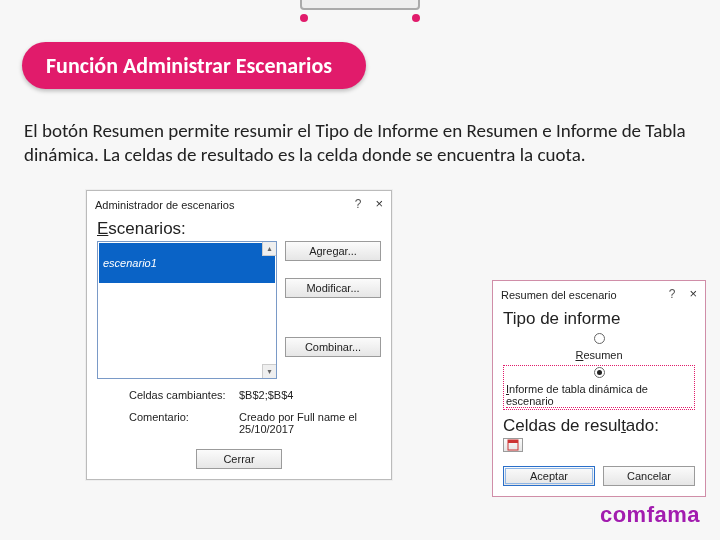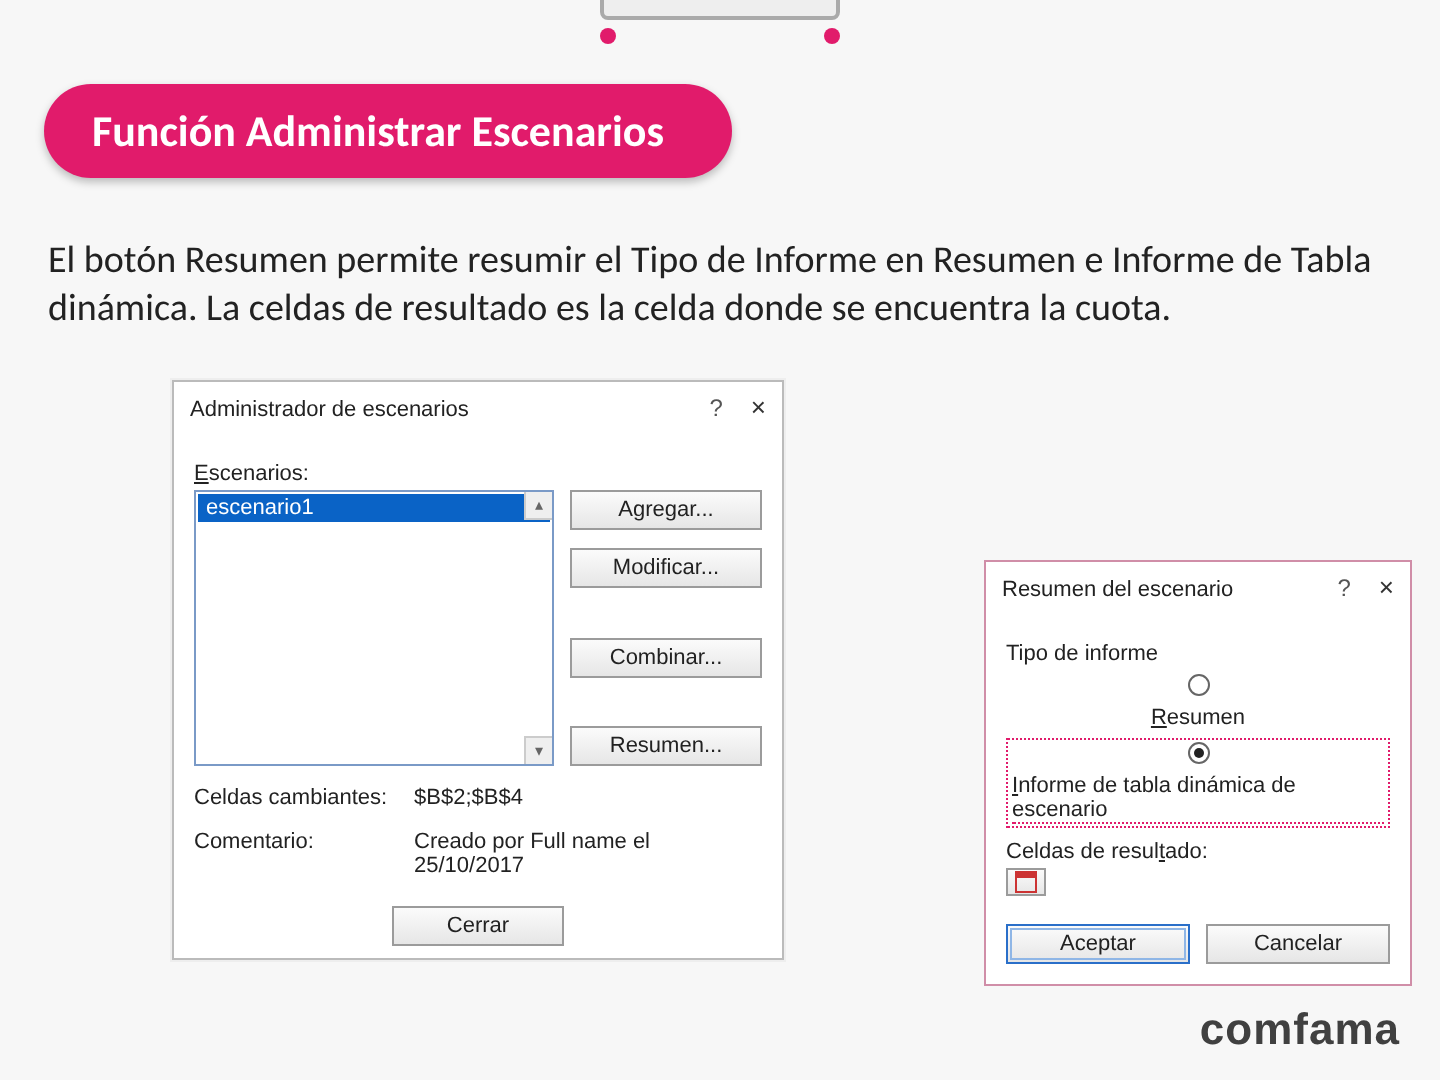--- a/index.html
+++ b/index.html
@@ -53,49 +53,49 @@
     box-shadow: 0 0 0 1px #eee;
   }
   .dlg-title {
     display:flex; align-items:flex-end; justify-content:space-between;
     padding: 5px 8px 4px 8px; font-size: 11px;
   }
   .dlg-title .spacer { flex:1; }
   .dlg-title .q { margin-right:14px; font-size:12px; color:#555;}
   .dlg-title .x { font-size:13px; color:#333; cursor:pointer;}
   .dlg1 .content { padding: 2px 10px 6px 10px; }
-  .lbl { font-size:11px; margin: 14px 0 2px 0;}
+  .lbl { font-size:17px; margin: 2px 0 2px 0;}
   .under { text-decoration: underline; }
   .scen-row { display:flex; gap:8px; }
   .scen-list {
     width: 186px; height: 138px;
     border: 1px solid #7a9ac7; background:#fff;
     position: relative;
   }
   .scen-list .item {
     background: #0a63c6; color:#fff;
-    padding: 1px 4px; font-size:11px;
-    display:block; margin:1px;
+    padding: 14px 4px; font-size:11px;
+    display:block; margin:1px;font-style:italic;
   }
   .scen-list .scroll-up, .scen-list .scroll-dn {
     position:absolute; right:0; width:14px; height:14px;
     background:#efefef; border-left:1px solid #ccc;
     display:flex;align-items:center;justify-content:center;
     font-size:8px; color:#666;
   }
   .scen-list .scroll-up{ top:0; border-bottom:1px solid #ccc;}
   .scen-list .scroll-dn{ bottom:0; border-top:1px solid #ccc;}
   .side-btns { display:flex; flex-direction:column; gap:6px; margin-top:0;justify-content:space-between;}
   .winbtn {
     width: 96px; padding: 3px 0;
     border: 1px solid #9b9b9b; background: linear-gradient(#fbfbfb,#e6e6e6);
     font-size:11px; text-align:center; cursor:pointer;
   }
   .kv { display:flex; margin-top:10px; font-size:11px;}
-  .kv .k { width: 110px; }
+  .kv .k { width: 110px; margin-left: 32px; }
   .kv .v { flex:1; }
   .dlg1 .footer {
     display:flex; gap:10px; justify-content:center;
     padding: 8px 10px 10px 10px;
   }
   .footer .winbtn { width: 86px; }
   .footer .primary {
     border: 1.5px solid #2a6fc9; outline:1px solid #8fb6e6; outline-offset:-3px;
   }
 
@@ -129,21 +129,21 @@
   .pick-btn svg { width:12px;height:12px;}
   .dlg2 .footer { display:flex; gap:8px; justify-content:flex-end; padding:8px 10px 10px 10px;}
   .dlg2 .footer .winbtn{ width:93px;}
   .dlg2 .footer .primary {
     border: 1.5px solid #2a6fc9; outline:1px solid #8fb6e6; outline-offset:-3px;
   }
 
   .brand {
     position:absolute; right:20px; bottom:12px;
     font-family: Arial, sans-serif; font-weight:bold;
-    font-size:22px; color:#404040; letter-spacing:0.5px;
+    font-size:22px; color:#a21caf; letter-spacing:0.5px;
   }
   .dotted-underline { border-bottom: 1px dotted #e11b6b; display:inline-block; width:100%;}
 </style>
 </head>
 <body>
 
 
 
 
 <div class="clip-art">
@@ -175,21 +175,20 @@
         <span class="item">escenario1</span>
         <div class="scroll-up">▴</div>
         <div class="scroll-dn">▾</div>
       </div>
       <div class="side-btns">
         <div class="winbtn">Agregar...</div>
         <div class="winbtn">Modificar...</div>
         <div style="height:6px"></div>
         <div class="winbtn">Combinar...</div>
         <div style="height:6px"></div>
-        <div class="winbtn">Resumen...</div>
       </div>
     </div>
     <div class="kv">
       <div class="k">Celdas cambiantes:</div>
       <div class="v">$B$2;$B$4</div>
     </div>
     <div class="kv">
       <div class="k">Comentario:</div>
       <div class="v">Creado por Full name el 25/10/2017</div>
     </div>

